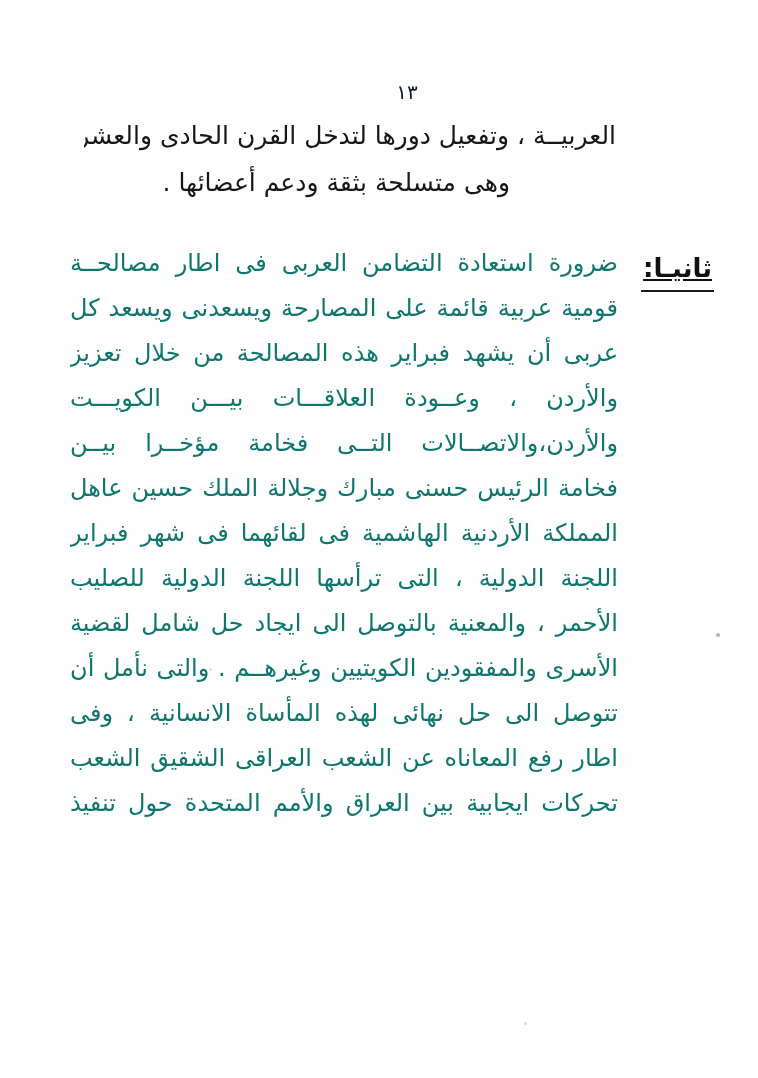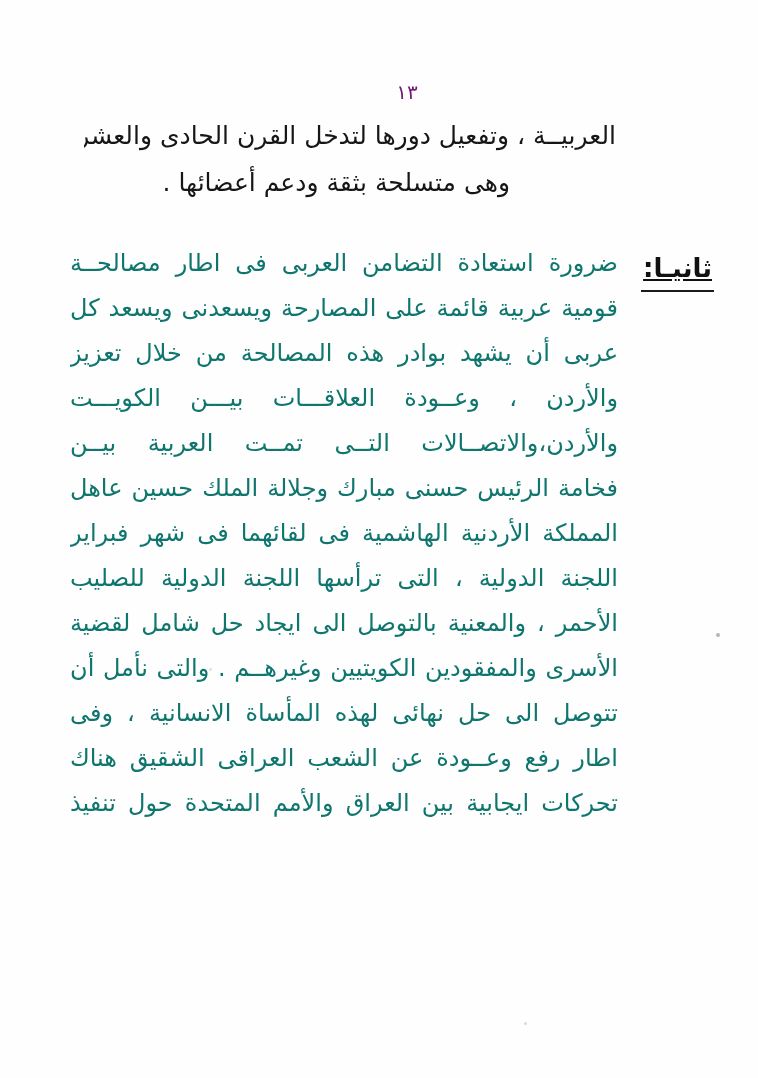--- a/index.html
+++ b/index.html
@@ -21,21 +21,21 @@
     background: #fefefe;
   }
   .page-number {
     position: absolute;
     top: 80px;
     left: 0;
     right: 0;
     padding-left: 56px; 
     text-align: center;
     font-size: 20px;
-    color: #701a75;
+    color: #0f172a;
   }
   .intro {
     position: absolute;
     top: 112px;
     right: 142px;
     width: 532px;
     direction: rtl;
     font-size: 25px;
     line-height: 47px;
     color: #161616;
@@ -101,30 +101,30 @@
   <div class="intro" lang="ar" dir="rtl">
     <div class="line-justify">العربيــة ، وتفعيل دورها لتدخل القرن الحادى والعشرين</div>
     <div class="line-indent">وهى متسلحة بثقة ودعم أعضائها .</div>
   </div>
 
   <div class="section-heading" lang="ar" dir="rtl">ثانيـا:</div>
 
   <div class="body-paragraph" lang="ar" dir="rtl">
     <div class="bline">ضرورة استعادة التضامن العربى فى اطار مصالحــة</div>
     <div class="bline">قومية عربية قائمة على المصارحة ويسعدنى ويسعد كل</div>
-    <div class="bline">عربى أن يشهد بوادر هذه المصالحة من خلال تعزيز</div>
+    <div class="bline">عربى أن يشهد فبراير هذه المصالحة من خلال تعزيز</div>
     <div class="bline">والأردن ، وعــودة العلاقـــات بيـــن الكويـــت</div>
-    <div class="bline">والأردن،والاتصــالات التــى تمــت العربية بيــن</div>
+    <div class="bline">والأردن،والاتصــالات التــى فخامة مؤخــرا بيــن</div>
     <div class="bline">فخامة الرئيس حسنى مبارك وجلالة الملك حسين عاهل</div>
     <div class="bline">المملكة الأردنية الهاشمية فى لقائهما فى شهر فبراير</div>
     <div class="bline">اللجنة الدولية ، التى ترأسها اللجنة الدولية للصليب</div>
     <div class="bline">الأحمر ، والمعنية بالتوصل الى ايجاد حل شامل لقضية</div>
     <div class="bline">الأسرى والمفقودين الكويتيين وغيرهــم . والتى نأمل أن</div>
     <div class="bline">تتوصل الى حل نهائى لهذه المأساة الانسانية ، وفى</div>
-    <div class="bline">اطار رفع وعــودة عن الشعب العراقى الشقيق هناك</div>
+    <div class="bline">اطار رفع المعاناه عن الشعب العراقى الشقيق الشعب</div>
     <div class="bline">تحركات ايجابية بين العراق والأمم المتحدة حول تنفيذ</div>
   </div>
 
   <div class="speck s1"></div>
   <div class="speck s2"></div>
   <div class="speck s3"></div>
 
 </div>
 
 </body></html>

